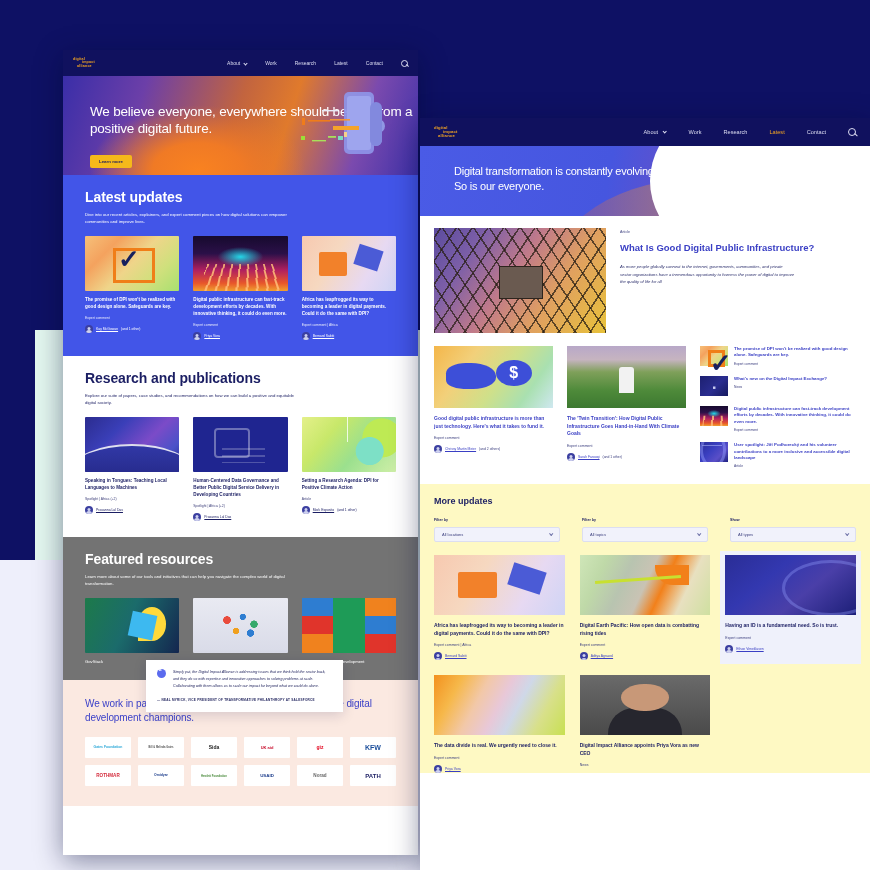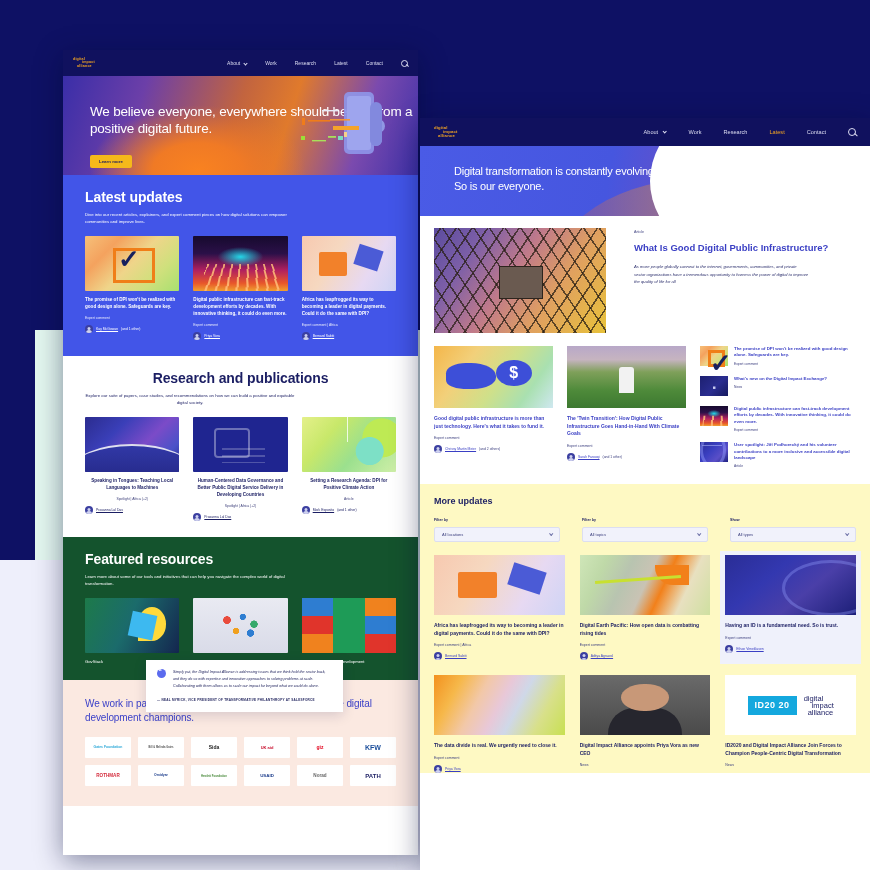--- a/index.html
+++ b/index.html
@@ -52,22 +52,22 @@
       font-size: 13.5px; font-weight: 400; line-height: 1.28; letter-spacing: -.2px; }
   .learn-btn { position: absolute; left: 27px; top: 79px; background: #F5B91A; color: #26235C;
       font-size: 4.4px; font-weight: 700; padding: 4px 9px; border: none; border-radius: 2px;
       cursor: pointer; }
   .phone-art { position: absolute; right: 28px; top: 12px; width: 90px; height: 82px; }
 
   .sec { padding: 14px 22px 16px 22px; }
   .sec h2 { font-size: 14px; font-weight: 700; letter-spacing: -.1px; }
   .sec p.lede { font-size: 4.3px; line-height: 1.65; margin-top: 6px; max-width: 210px; }
   .sec-blue  { background: #4255E8; color: #fff; }
-  .sec-white { background: #fff; color: #1B1E63; text-align: center; }
-  .sec-navy  { background: #14532d; color: #fff; }
+  .sec-white { background: #fff; color: #1B1E63; }
+  .sec-navy  { background: #737373; color: #fff; }
 
   .cards3 { display: grid; grid-template-columns: repeat(3,1fr); gap: 14px; margin-top: 11px; }
   .thumb { width: 100%; height: 55px; border-radius: 1px; }
   .c-title { font-size: 4.6px; line-height: 1.5; margin-top: 6px; font-weight: 700; }
   .c-meta  { font-size: 3.4px; margin-top: 5px; opacity: .88; }
   .c-auth  { display: flex; align-items: center; gap: 3px; margin-top: 5px; }
   .av { width: 8px; height: 8px; border-radius: 50%; background: #3B3FA0; flex: none;
         position: relative; overflow: hidden; }
   .av::after { content:""; position:absolute; left:50%; top:2px; width:3px; height:3px;
         border-radius:50%; background:#cfd2ef; transform: translateX(-50%); }
@@ -109,21 +109,21 @@
       background: linear-gradient(100deg,#4A5BE6 0%,#4656DF 42%,#6A4FC4 62%,#4C58E0 100%); }
   .p2hero .wave { position: absolute; right: -40px; top: -60px; width: 260px; height: 190px;
       border-radius: 50%; background: #fff; }
   .p2hero .wave2 { position: absolute; left: 120px; top: 34px; width: 300px; height: 120px;
       border-radius: 50% 50% 0 0 / 100% 100% 0 0;
       background: linear-gradient(90deg, rgba(120,70,170,.55), rgba(235,180,60,.75)); }
   .p2hero h1 { position: absolute; left: 34px; top: 18px; color: #fff; font-size: 11px;
       font-weight: 400; line-height: 1.34; letter-spacing: -.25px; z-index: 3; }
 
   .p2body { padding: 12px 14px 0 14px; color: #1B1E63; }
-  .feature { display: flex; gap: 28px; }
+  .feature { display: flex; gap: 14px; }
   .feature-img { width: 172px; height: 105px; flex: none; }
   .feature-txt { padding-top: 2px; }
   .kicker { font-size: 3.6px; color: #3F4280; }
   .feature-txt h3 { font-size: 9.5px; line-height: 1.3; font-weight: 700; color: #3A3FC4;
       margin-top: 8px; }
   .feature-txt p { font-size: 4.2px; line-height: 1.78; font-style: italic; color: #2A2D6B;
       margin-top: 9px; max-width: 175px; }
 
   .mid { display: flex; gap: 14px; margin-top: 13px; }
   .mid-cards { display: grid; grid-template-columns: 1fr 1fr; gap: 14px; width: 252px; flex: none; }
@@ -621,30 +621,18 @@
             <span class="a-name" style="color:#3A3FC4">Priya Vora</span>
           </div>
         </div>
 
         <div>
           <div class="g-thumb art-ceo"></div>
           <div class="g-title">Digital Impact Alliance appoints Priya Vora as new CEO</div>
           <div class="g-meta">News</div>
         </div>
 
-        <div>
-          <div class="g-thumb id2020">
-            <div class="id-box">ID20 20</div>
-            <div class="dia-logo">
-              <span class="l1">digital</span>
-              <span class="l2">impact</span>
-              <span class="l3">alliance</span>
-            </div>
-          </div>
-          <div class="g-title">ID2020 and Digital Impact Alliance Join Forces to Champion People-Centric Digital Transformation</div>
-          <div class="g-meta">News</div>
-        </div>
 
       </div>
     </div>
   </div>
 
 </div>
 
 </body></html>

